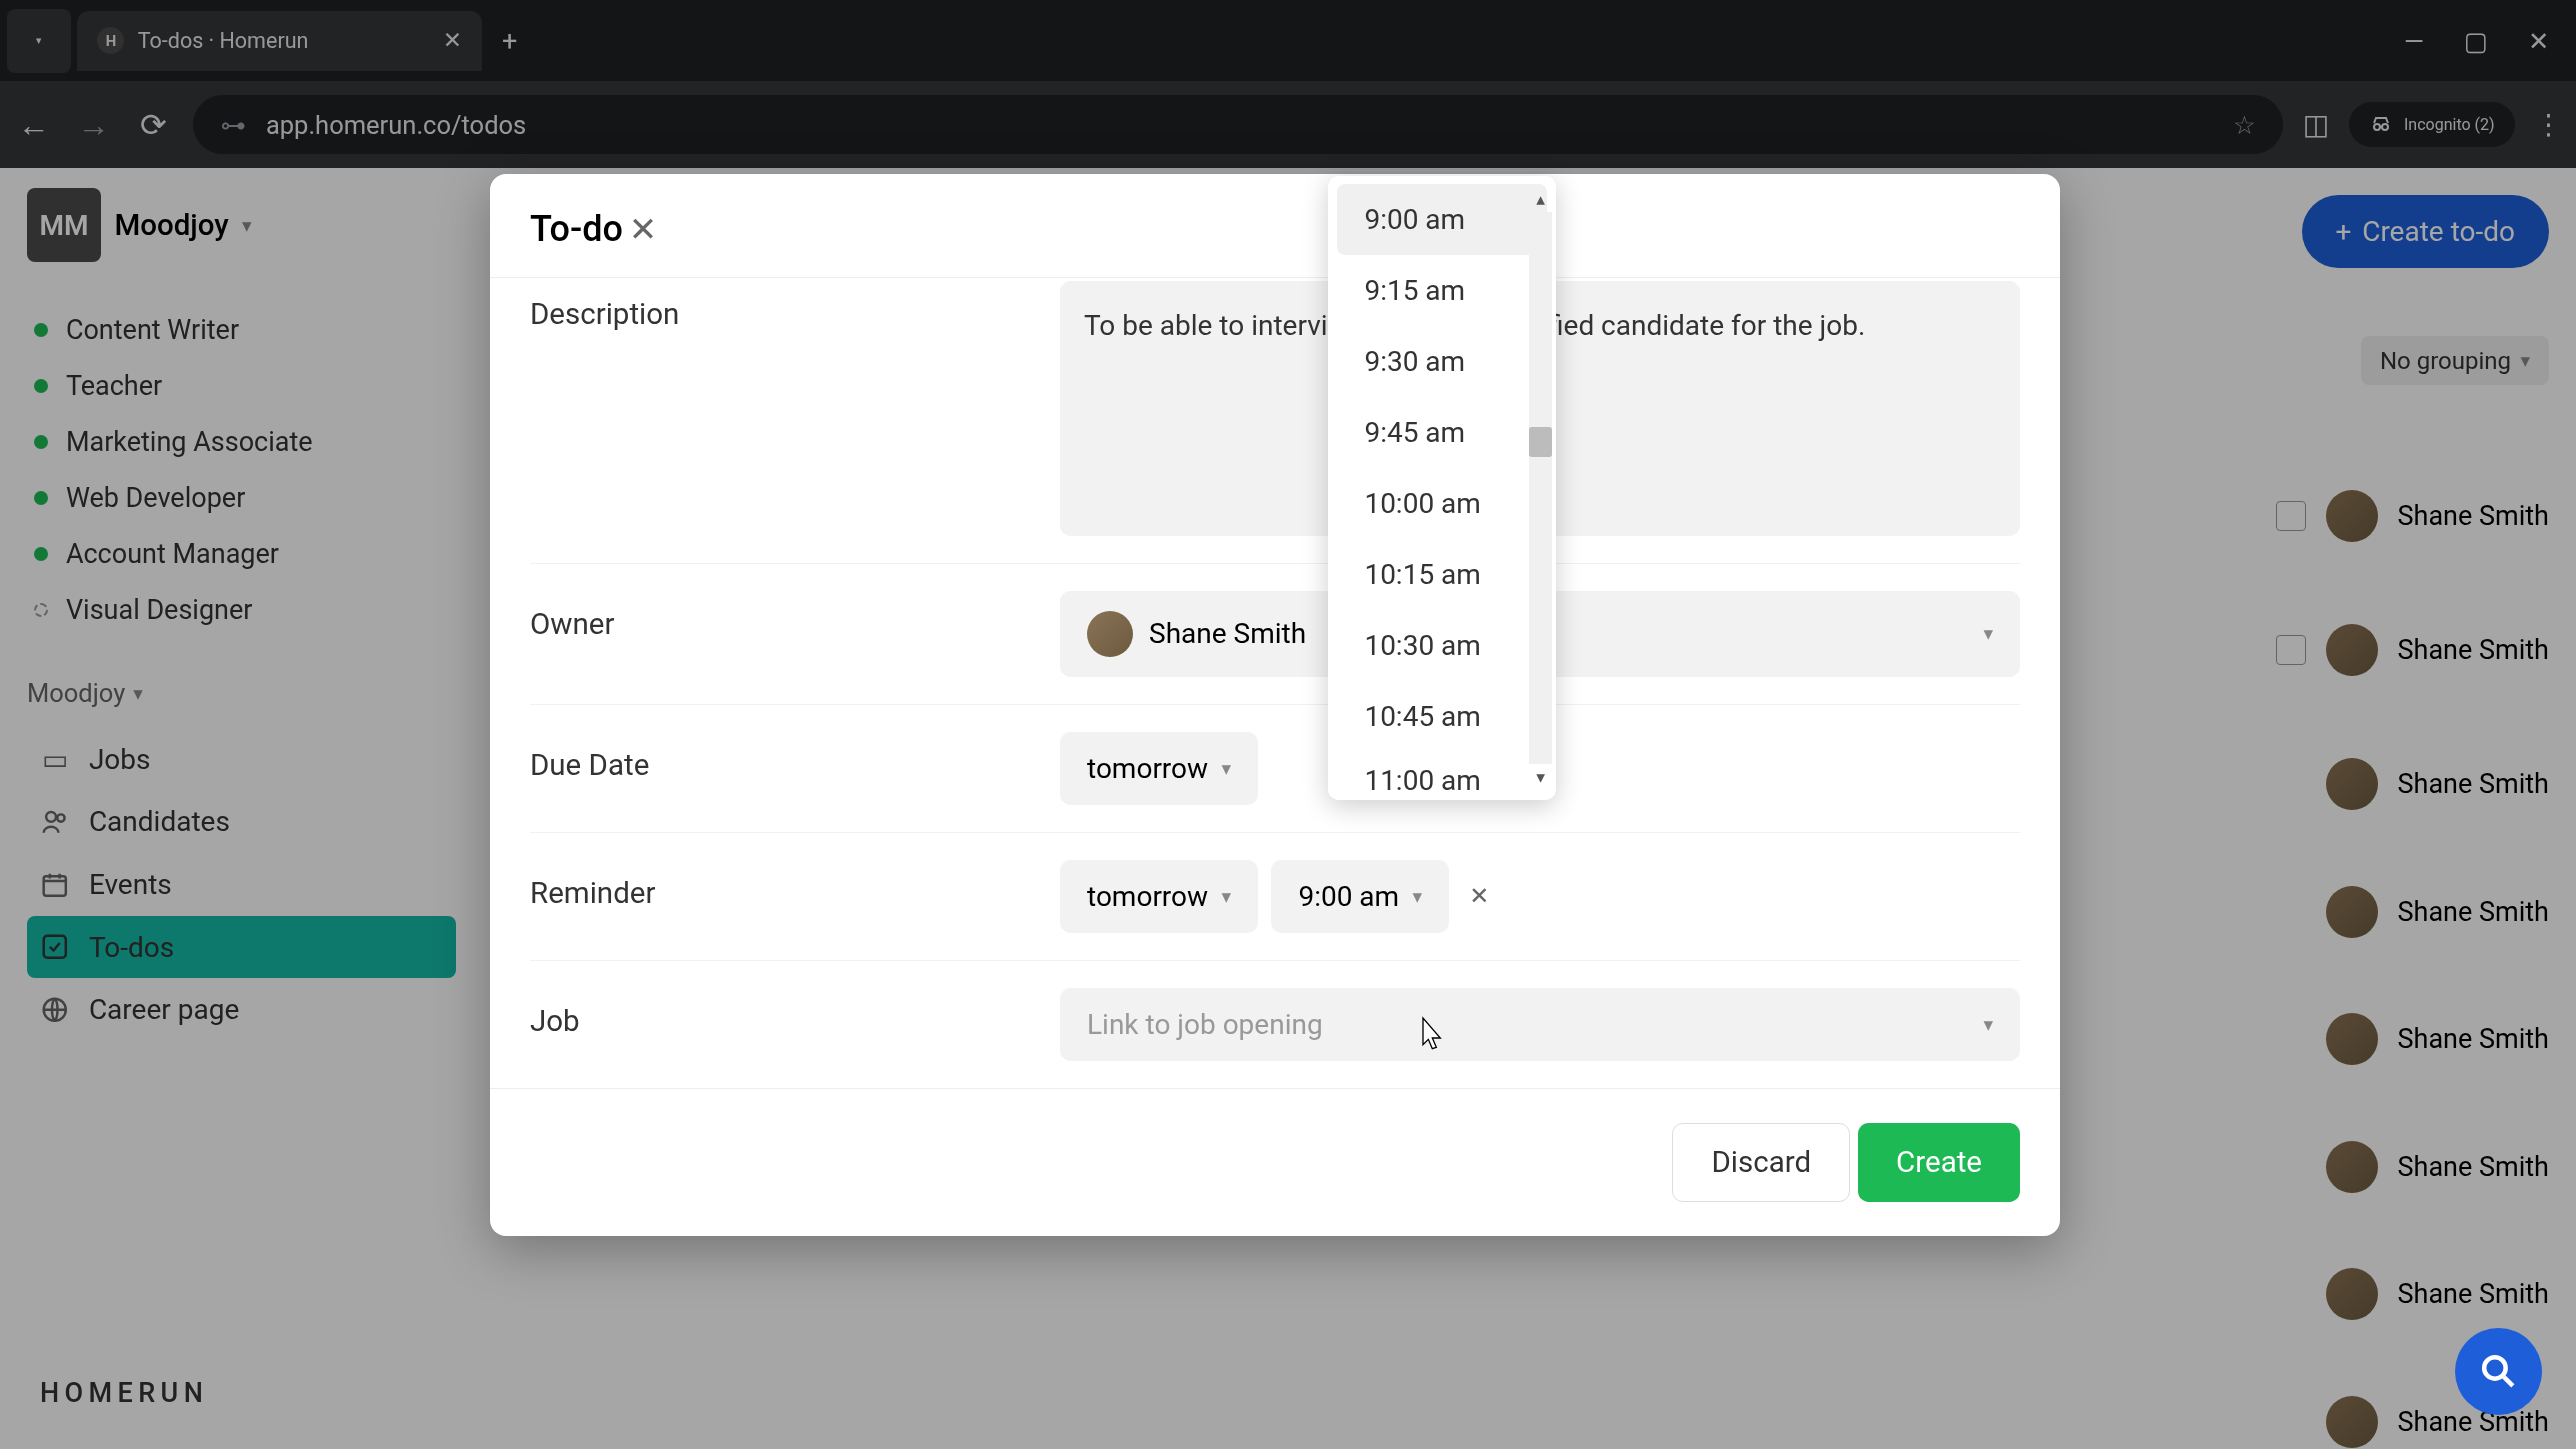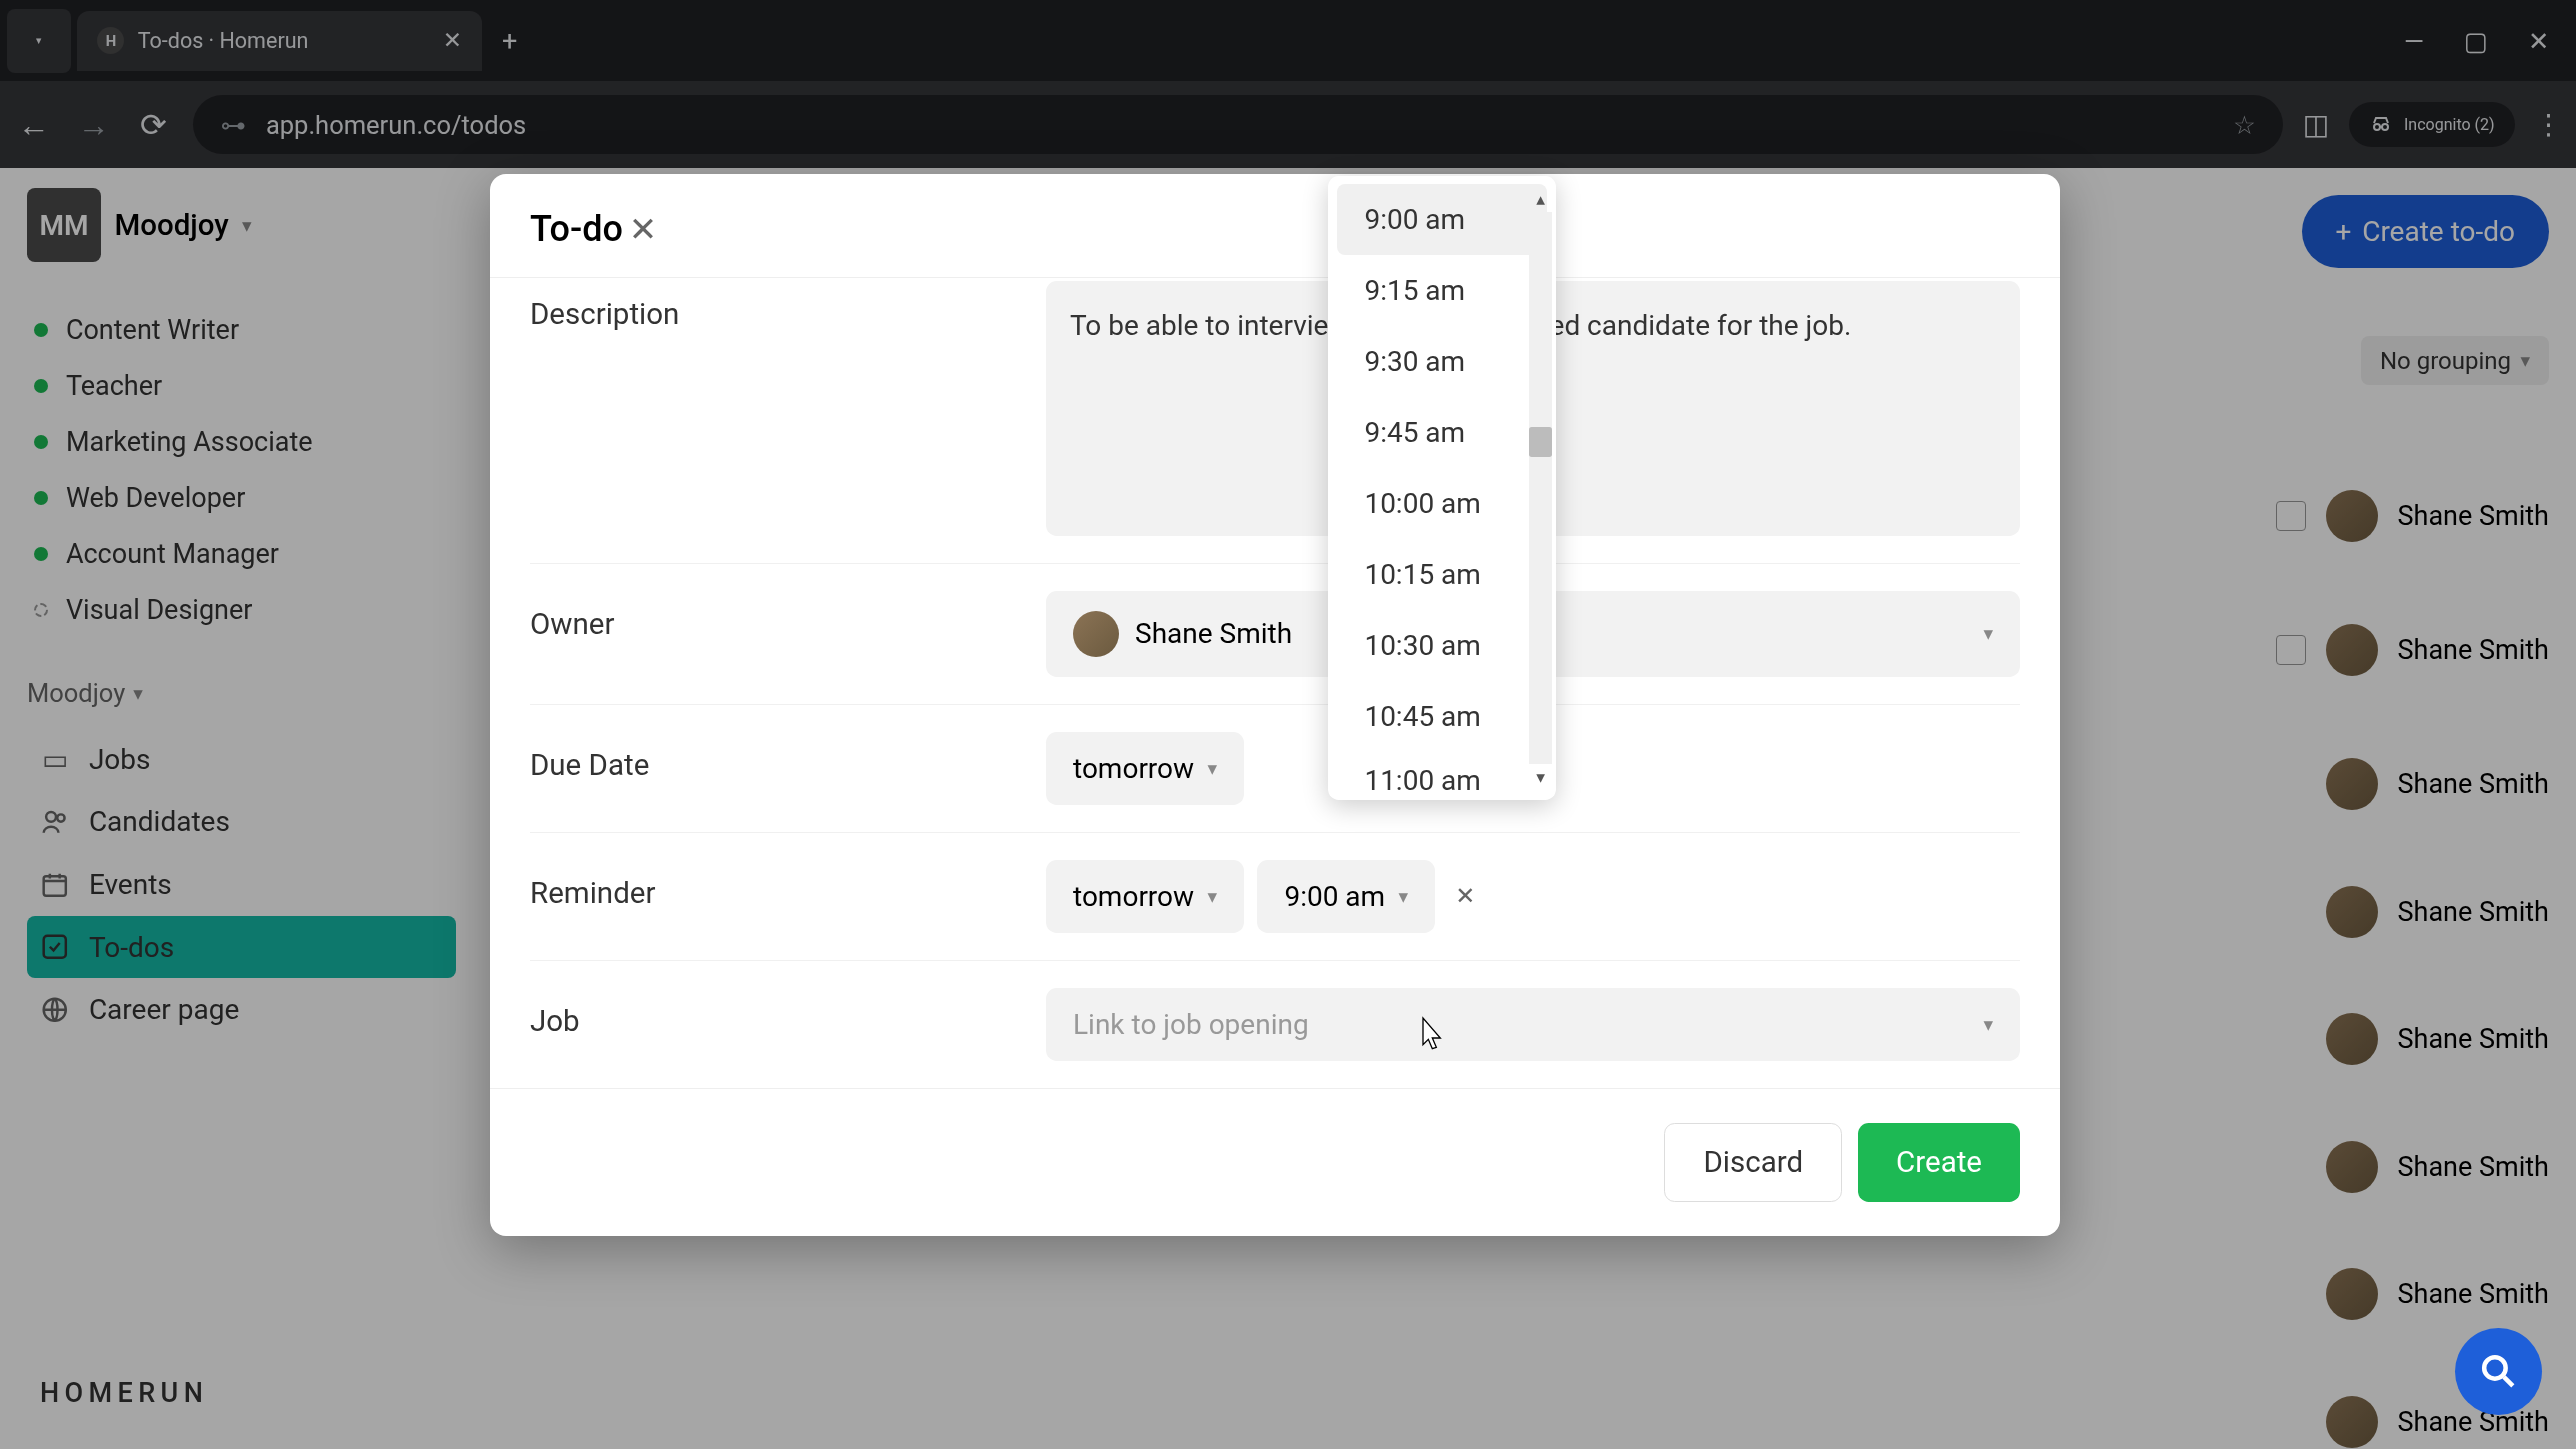--- a/index.html
+++ b/index.html
@@ -55,37 +55,37 @@
 
 .overlay { position: absolute; inset: 0; background: rgba(0,0,0,0.35); }
 
 
 .modal { position: absolute; top: 174px; left: 490px; width: 1570px; background: #fff; border-radius: 16px; box-shadow: 0 13.4px 54px rgba(0,0,0,0.3); z-index: 100; }
 .modal-header { display: flex; align-items: center; padding: 34px 40px 27px; border-bottom: 1.3px solid #eee; }
 .modal-title { font-size: 36px; font-weight: 500; }
 .modal-close { font-size: 34px; color: #666; width: 40px; height: 40px; display: flex; align-items: center; justify-content: center; }
 
 .modal-body { padding: 0 40px; }
-.form-row { display: flex; align-items: flex-start; padding: 27px 0; border-bottom: 1.3px solid #f0f0f0; gap: 13px; }
+.form-row { display: flex; align-items: flex-start; padding: 27px 0; border-bottom: 1.3px solid #f0f0f0; gap: 27px; }
 .form-row:last-child { border-bottom: none; }
 .form-label { width: 503px; font-size: 29.5px; color: #333; padding-top: 16px; }
 .form-control { flex: 1; }
 
 .textarea-field { background: #f2f2f2; border-radius: 10.7px; padding: 24px; font-size: 28px; color: #333; min-height: 255px; line-height: 1.5; width: 100%; }
 
 .select-field { background: #f2f2f2; border-radius: 10.7px; padding: 20px 27px; font-size: 28px; display: flex; align-items: center; justify-content: space-between; }
 .select-inline { display: inline-flex; min-width: 188px; margin-right: 13.4px; }
 .owner-field { display: flex; align-items: center; gap: 16px; }
 .owner-avatar { width: 46px; height: 46px; border-radius: 50%; background: linear-gradient(135deg, #8b7355, #6b5a3f); }
 
 .reminder-clear { font-size: 24px; color: #666; margin-left: 6.7px; }
 
 .placeholder-text { color: #999; }
 
-.modal-footer { display: flex; justify-content: flex-end; gap: 16px; padding: 34px 40px; border-top: 1.3px solid #eee; }
+.modal-footer { display: flex; justify-content: flex-end; gap: 8px; padding: 34px 40px; border-top: 1.3px solid #eee; }
 .btn { padding: 21.5px 38px; border-radius: 10.7px; font-size: 29.5px; border: none; cursor: pointer; }
 .btn-discard { background: #fff; border: 1.3px solid #ddd; color: #333; }
 .btn-create { background: #1db954; color: #fff; }
 
 
 .time-dropdown { position: absolute; top: 176px; left: 1328px; width: 228px; background: #fff; border-radius: 10.7px; box-shadow: 0 5.4px 27px rgba(0,0,0,0.2); z-index: 200; padding: 8px 0; }
 .time-dropdown-inner { position: relative; }
 .time-option { padding: 19px 27px; font-size: 28px; color: #333; border-radius: 8px; margin: 0 9.4px; }
 .time-option.selected { background: #f0f0f0; }
 .time-option.cutoff { height: 40px; overflow: hidden; padding-top: 12px; }

